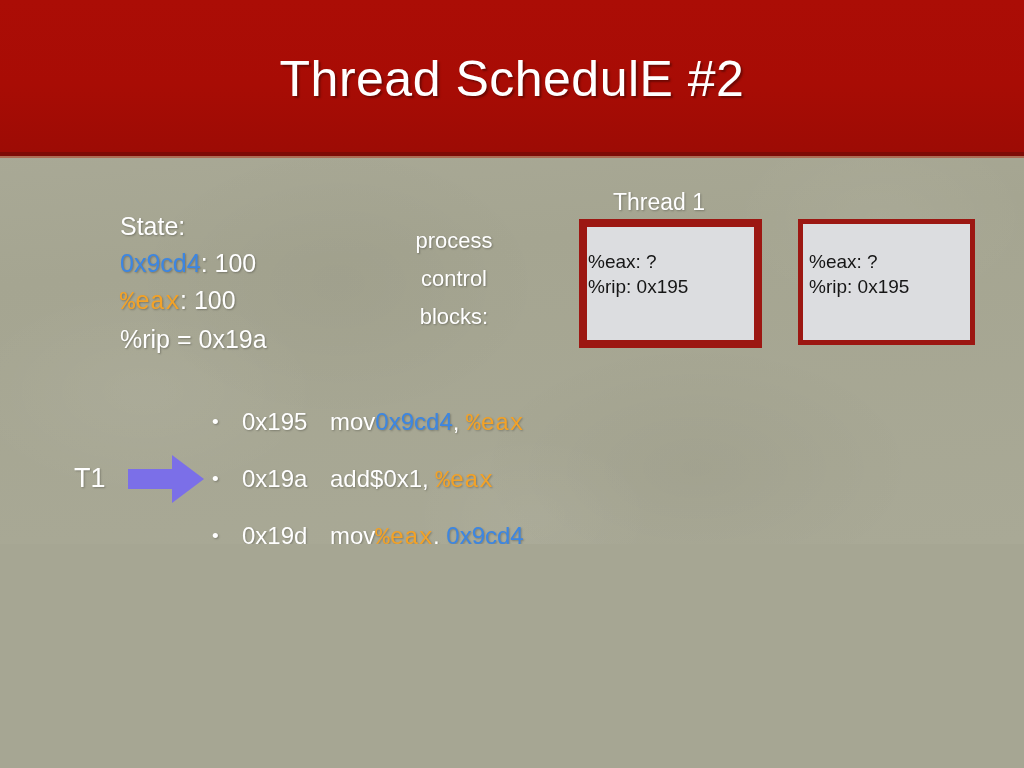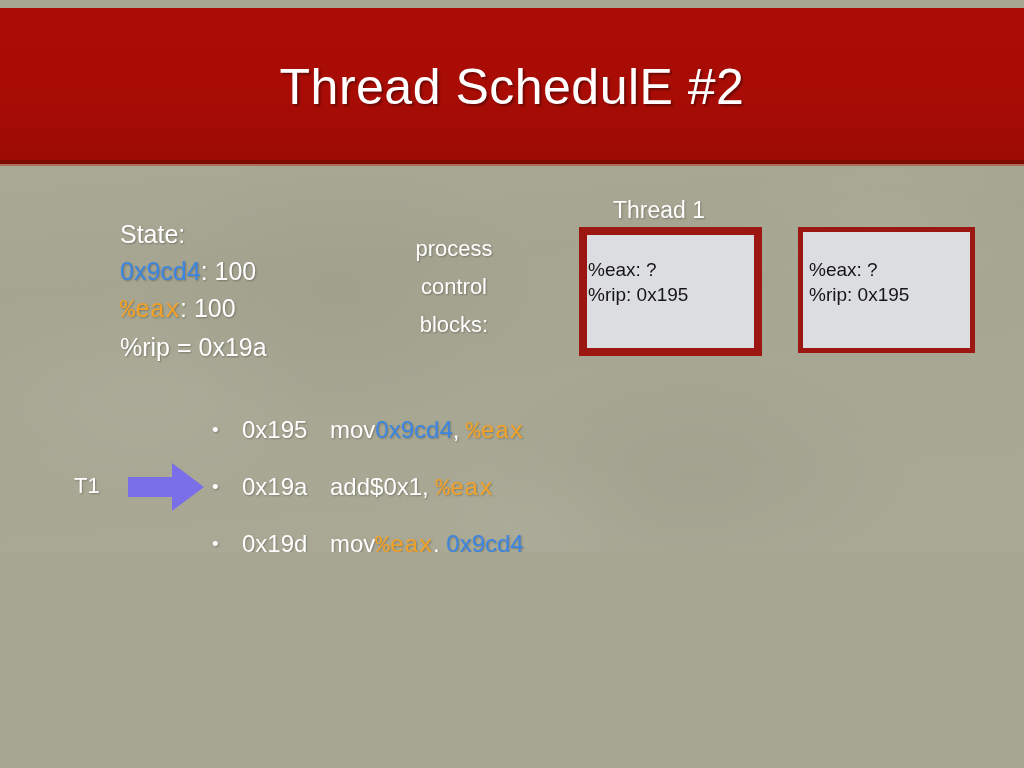--- a/index.html
+++ b/index.html
@@ -11,21 +11,21 @@
     height: 768px;
     overflow: hidden;
     font-family: "Liberation Sans", sans-serif;
     background: #a6a693;
     position: relative;
   }
 
   
   #slide {
     position: absolute;
-    left: 0; top: 8px;
+    left: 0; top: 0;
     width: 1024px;
     height: 544px;
     background-color: #a7a794;
     background-image:
       radial-gradient(ellipse 260px 150px at 14% 72%, rgba(255,255,255,0.05), rgba(255,255,255,0) 70%),
       radial-gradient(ellipse 320px 180px at 68% 86%, rgba(0,0,0,0.035), rgba(0,0,0,0) 70%),
       radial-gradient(ellipse 220px 140px at 86% 40%, rgba(255,255,255,0.045), rgba(255,255,255,0) 70%),
       radial-gradient(ellipse 300px 200px at 33% 52%, rgba(0,0,0,0.03), rgba(0,0,0,0) 70%),
       radial-gradient(ellipse 180px 120px at 52% 95%, rgba(255,255,255,0.04), rgba(255,255,255,0) 70%),
       linear-gradient(175deg, #adad9b 0%, #a5a591 45%, #a9a996 100%);
@@ -170,21 +170,21 @@
   .instr-op {
     display: inline-block;
   }
 
   
   #t1-label {
     position: absolute;
     left: 74px;
     top: 461px;
     color: #ffffff;
-    font-size: 22px;
+    font-size: 27px;
     line-height: 34px;
     text-shadow: 1px 1px 2px rgba(0,0,0,0.26);
   }
   #t1-arrow {
     position: absolute;
     left: 128px;
     top: 455px;
     width: 76px;
     height: 48px;
   }

